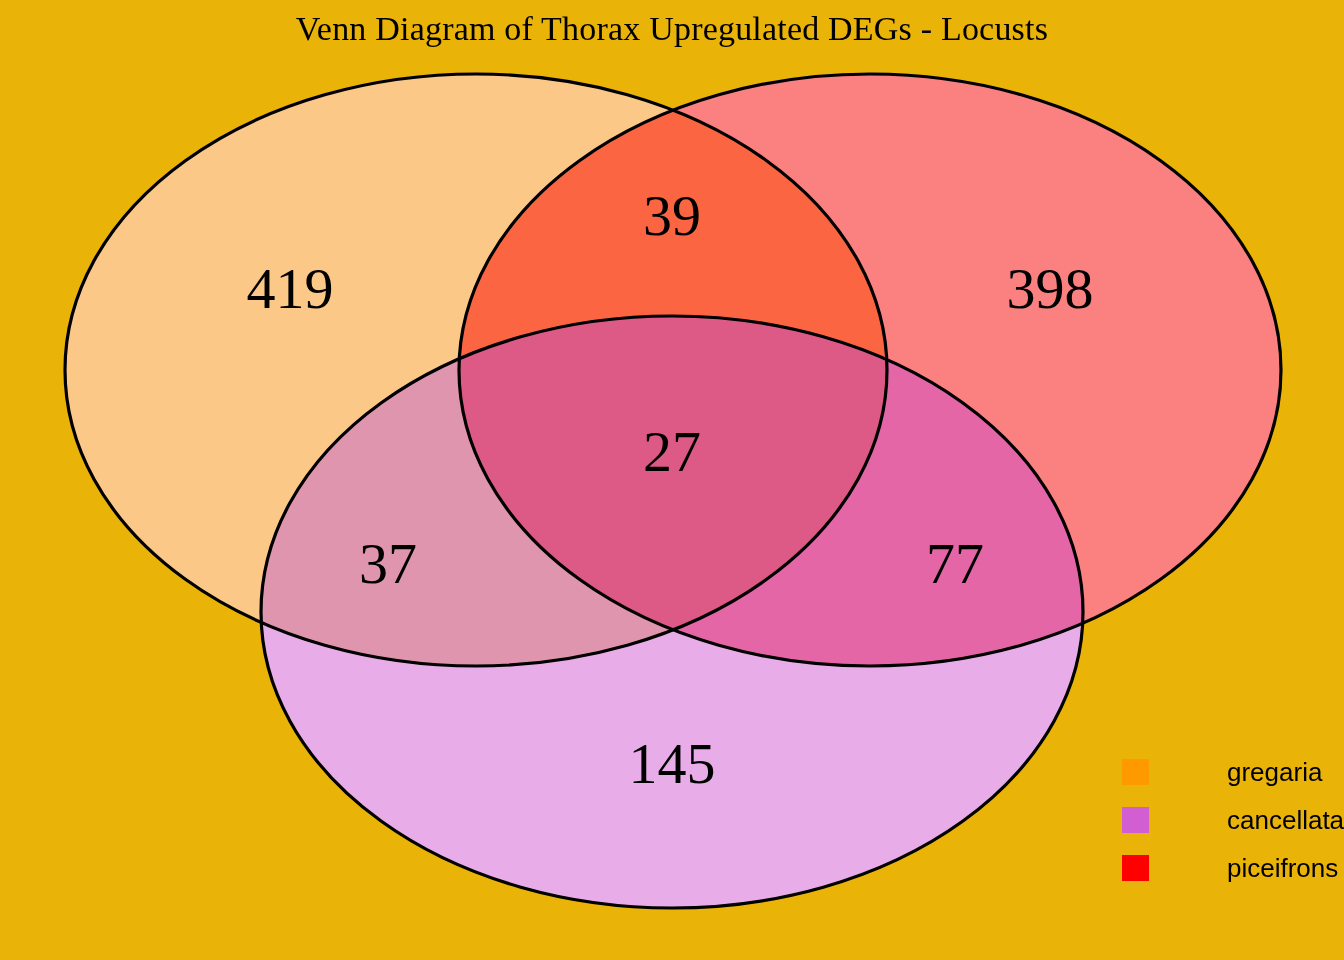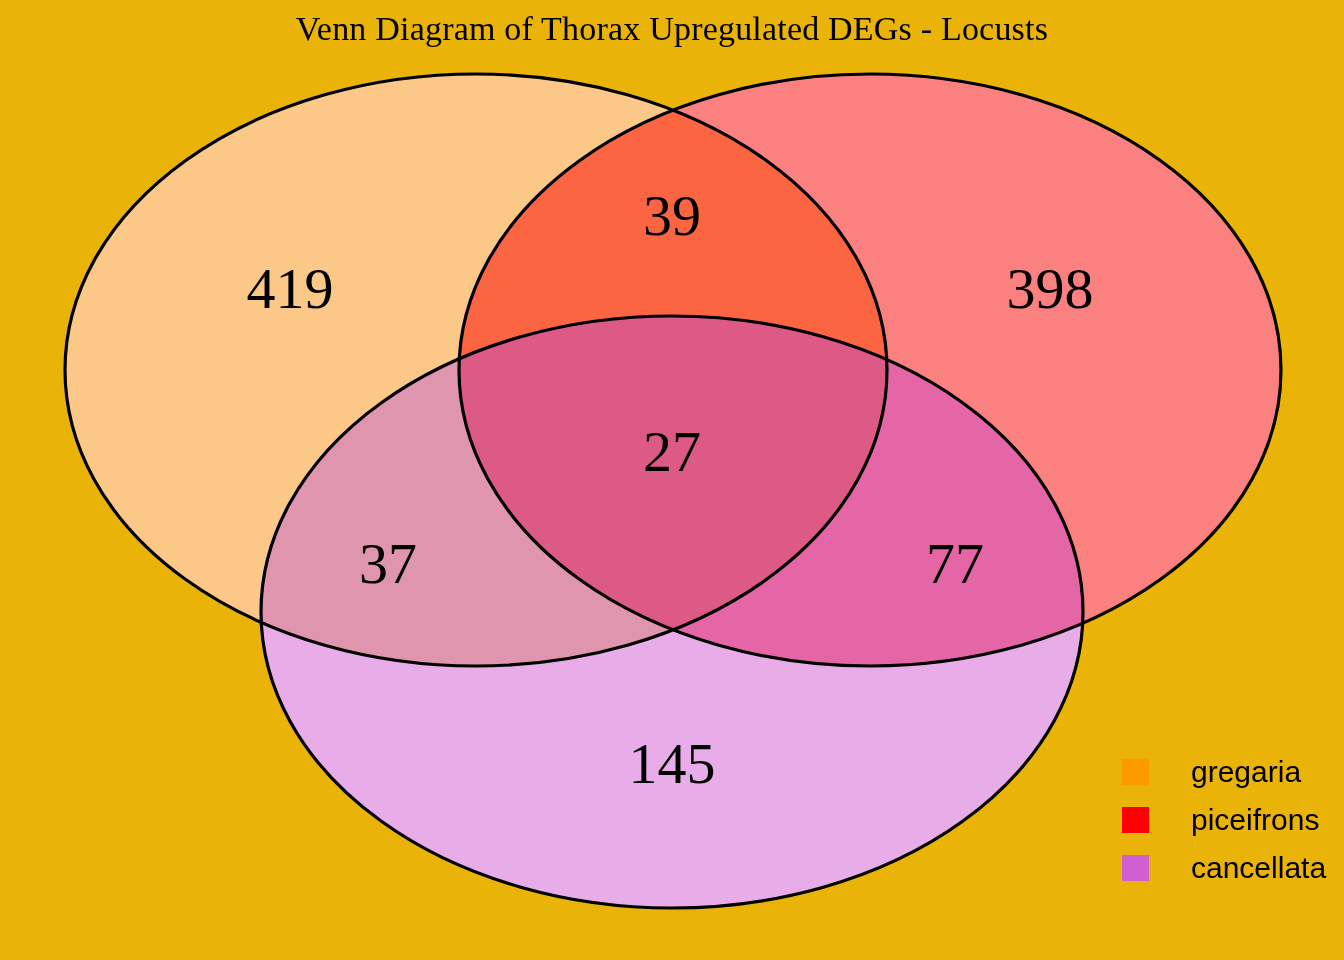--- a/index.html
+++ b/index.html
@@ -59,23 +59,23 @@
     align-items: center;
     height: 48px;
   }
   .legend-swatch {
     width: 27px;
     height: 26px;
     flex: 0 0 auto;
   }
   .legend-label {
     font-family: "Liberation Sans", sans-serif;
-    font-size: 30px;
+    font-size: 26px;
     color: #000000;
-    margin-left: 42px;
+    margin-left: 78px;
     white-space: nowrap;
   }
 </style>
 </head>
 <body>
 
 <div id="venn-figure">
 
   <div id="chart-title">Venn Diagram of Thorax Upregulated DEGs - Locusts</div>
 
@@ -133,22 +133,22 @@
       <text class="region-count" x="672" y="458">27</text>
     </g>
   </svg>
 
   <div id="legend">
     <div class="legend-row">
       <span class="legend-swatch" style="background:#FF9900"></span>
       <span class="legend-label">gregaria</span>
     </div>
     <div class="legend-row">
+      <span class="legend-swatch" style="background:#D15FD1"></span>
+      <span class="legend-label">cancellata</span>
+    </div>
+    <div class="legend-row">
       <span class="legend-swatch" style="background:#FF0000"></span>
       <span class="legend-label">piceifrons</span>
-    </div>
-    <div class="legend-row">
-      <span class="legend-swatch" style="background:#D15FD1"></span>
-      <span class="legend-label">cancellata</span>
     </div>
   </div>
 
 </div>
 
 </body></html>

